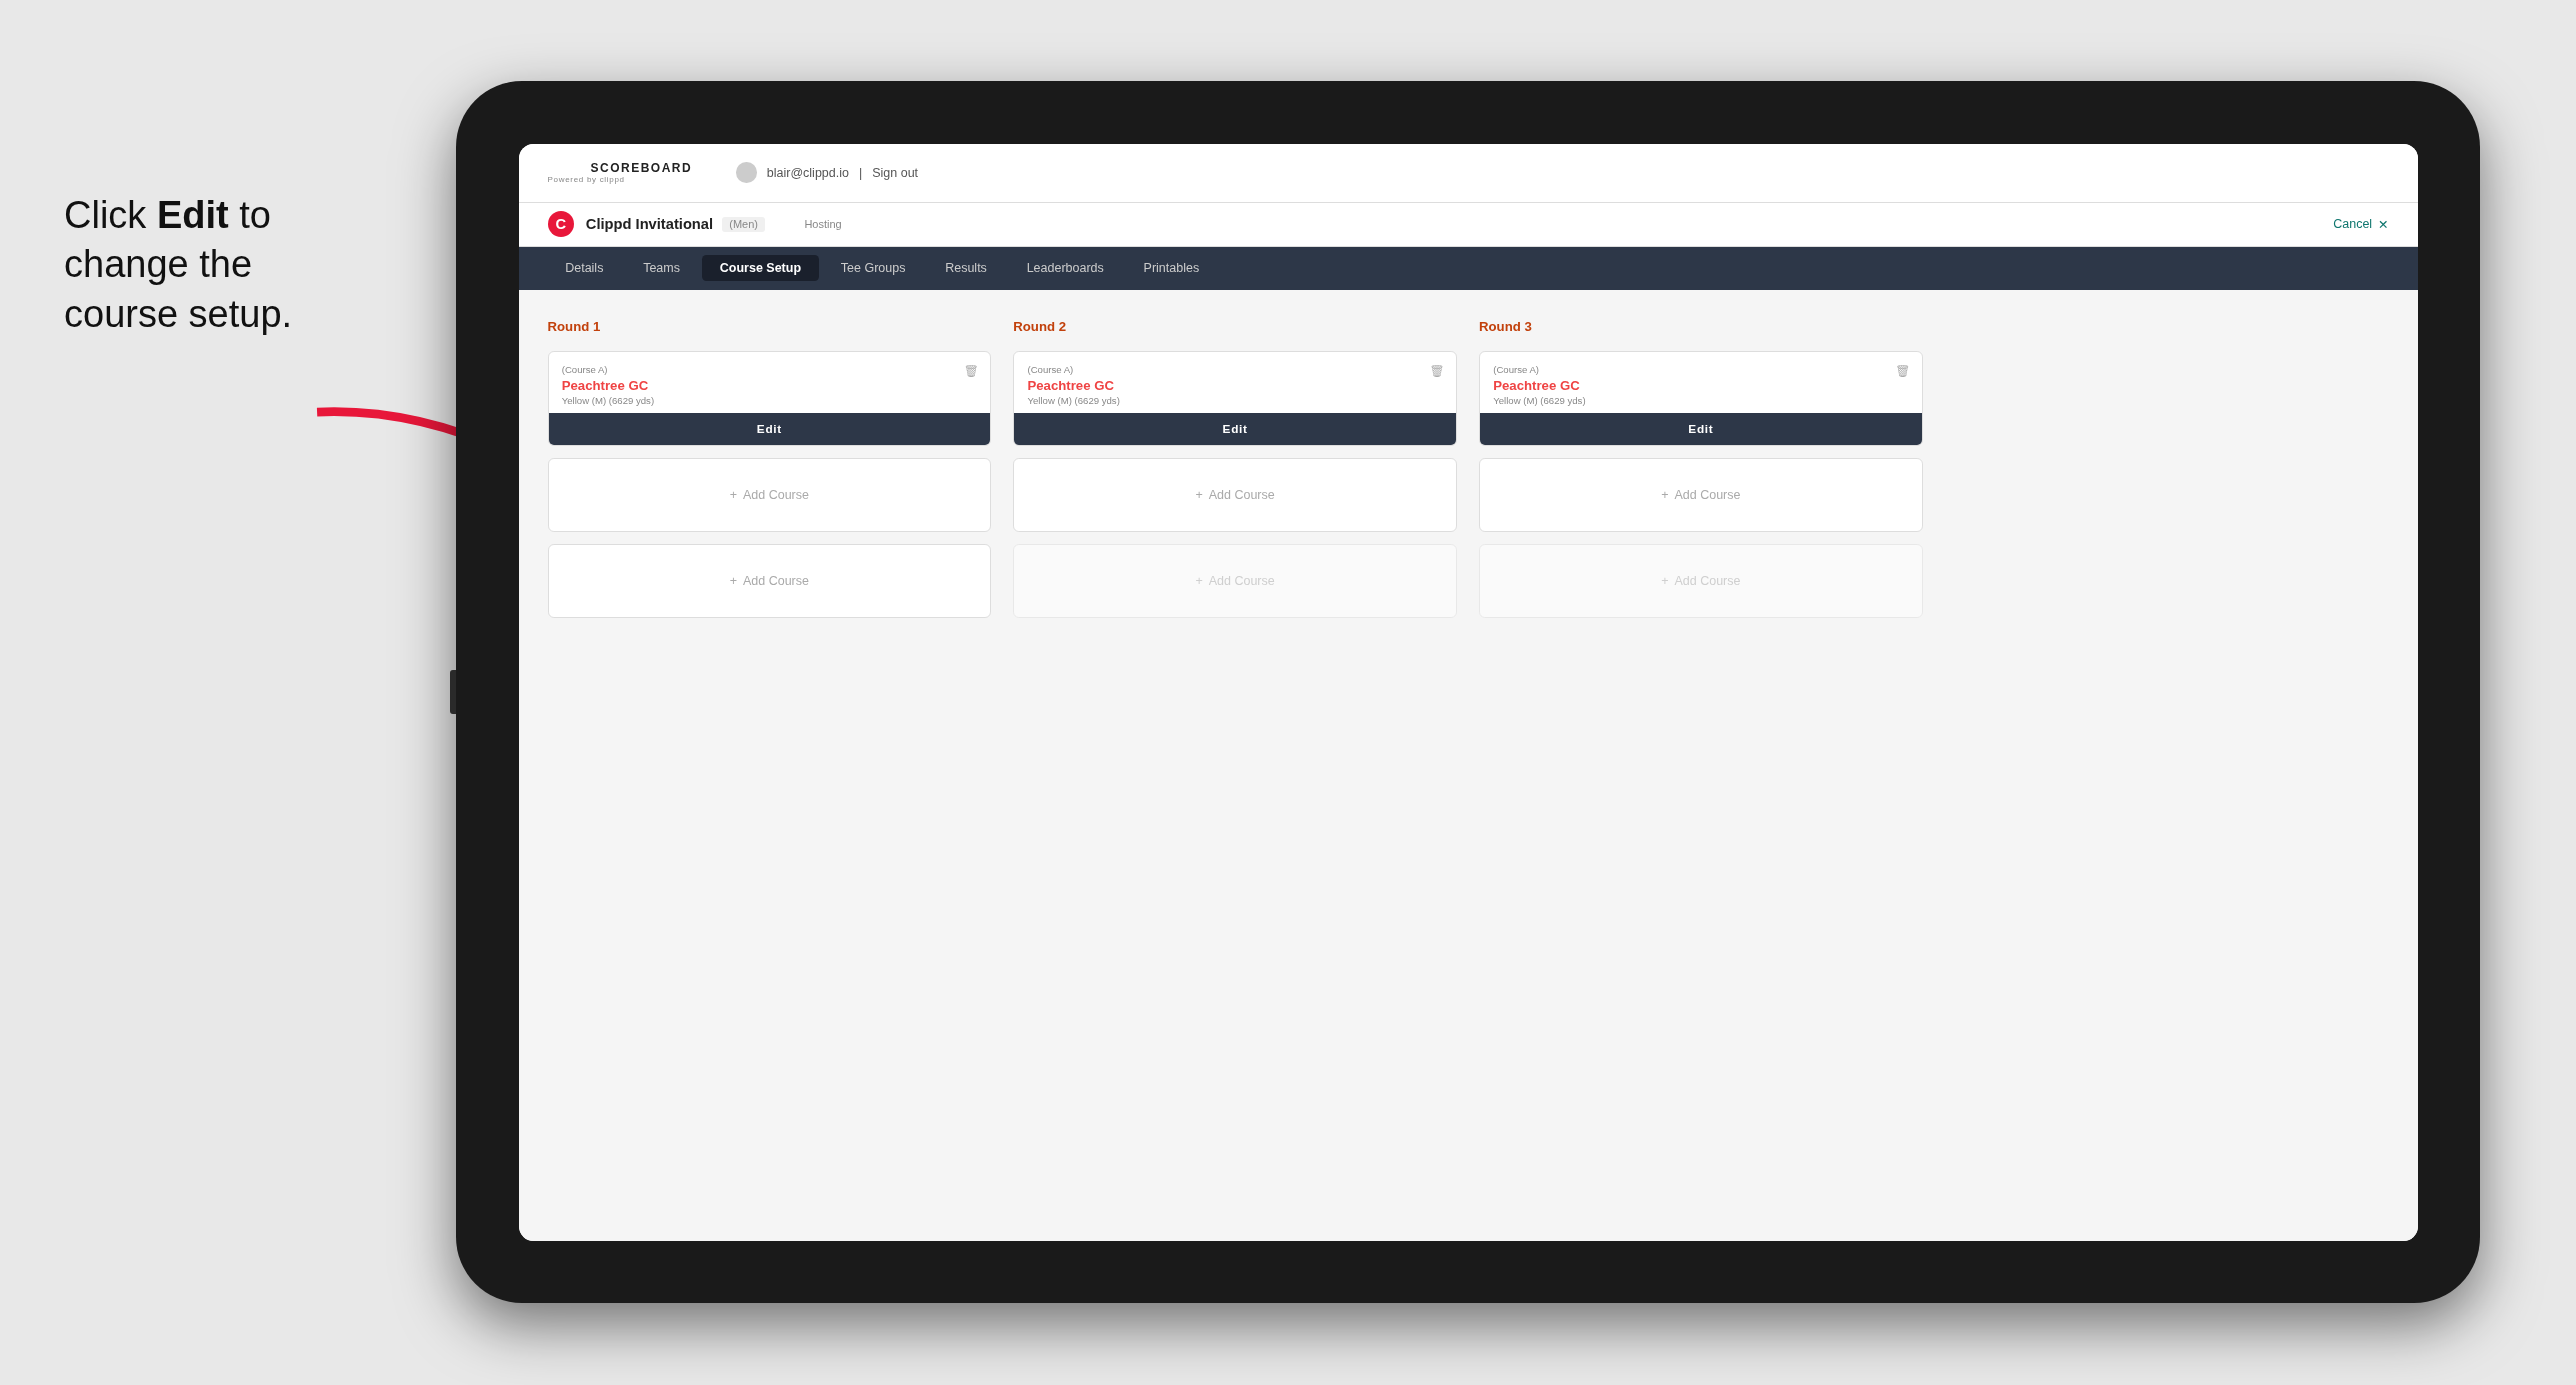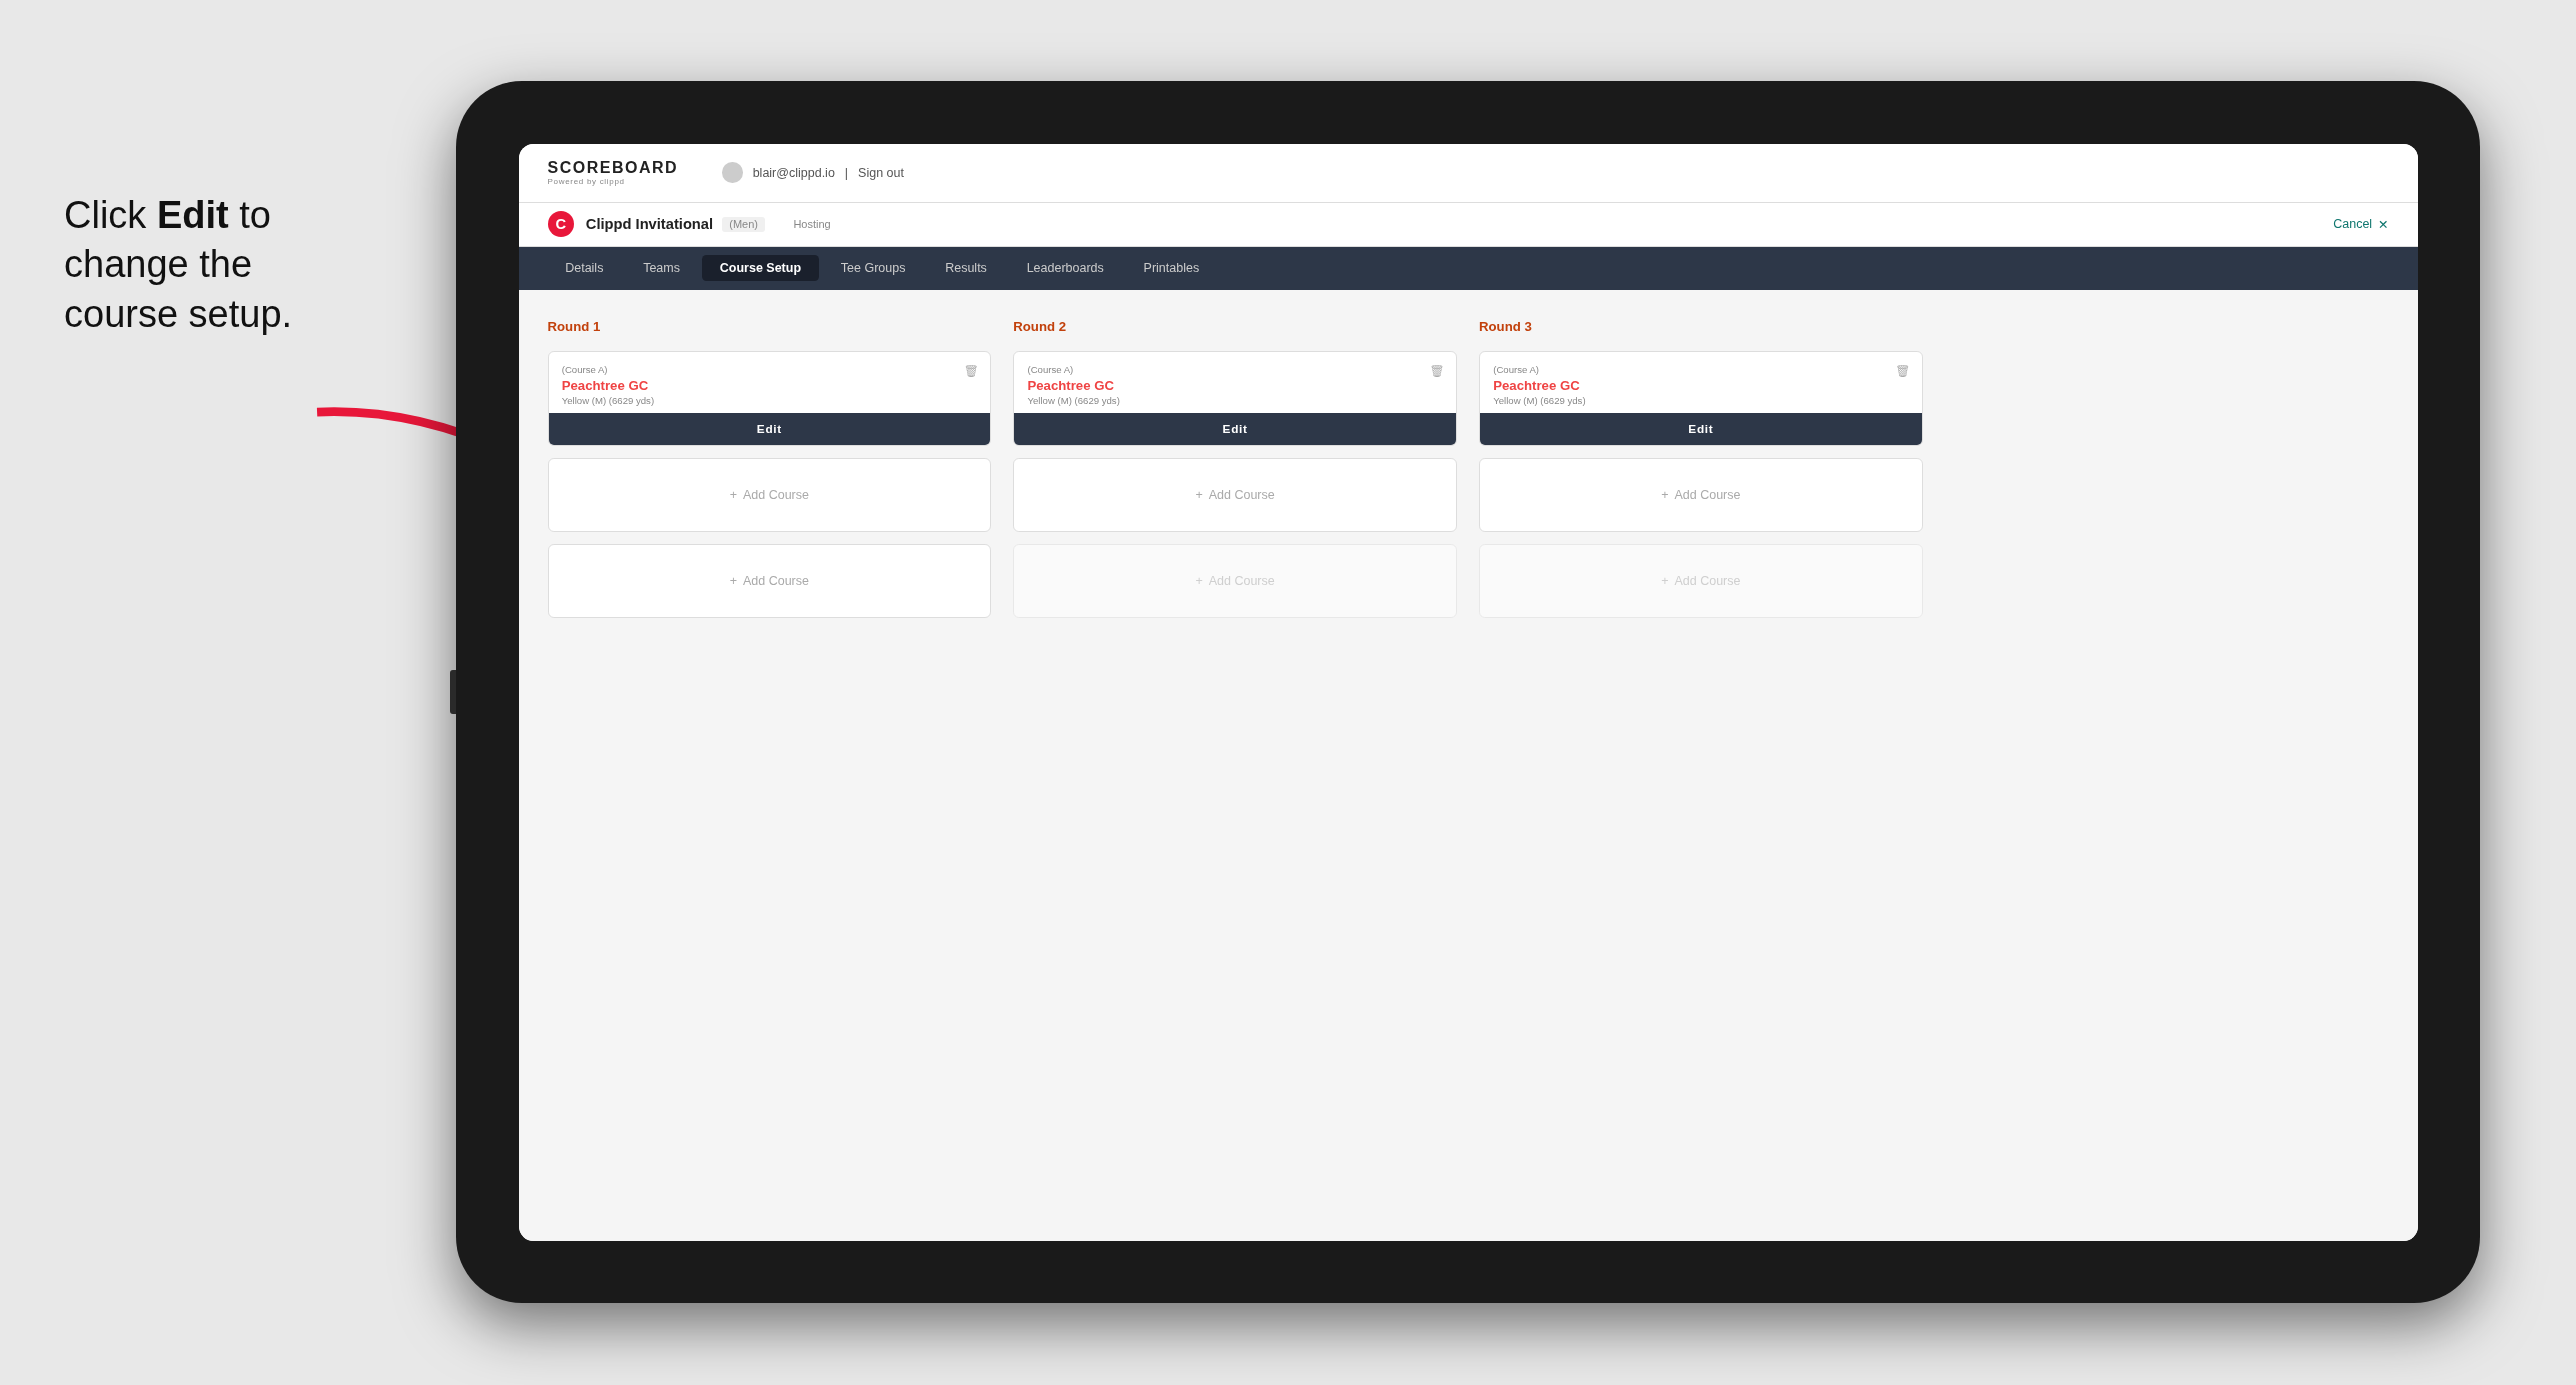--- a/index.html
+++ b/index.html
@@ -73,24 +73,25 @@
       flex-shrink: 0;
     }
 
     .scoreboard-logo {
       display: flex;
       flex-direction: column;
       margin-right: 44px;
     }
 
     .scoreboard-logo .logo-text {
-      font-size: 16px;
+      font-size: 12px;
       font-weight: 800;
       letter-spacing: 1.5px;
       color: #222;
+      margin-left: 43px;
     }
 
     .scoreboard-logo .logo-sub {
       font-size: 8px;
       color: #888;
       letter-spacing: 0.7px;
     }
 
     .nav-items {
       display: flex;
@@ -151,21 +152,21 @@
       color: #222;
       margin-right: 8.8px;
     }
 
     .tournament-badge {
       font-size: 11px;
       color: #888;
       background: #f0f0f0;
       padding: 1.5px 7.4px;
       border-radius: 2.9px;
-      margin-right: 2px;
+      margin-right: 13px;
     }
 
     .hosting-badge {
       font-size: 11px;
       color: #888;
       margin-left: 26px;
     }
 
     .cancel-btn {
       margin-left: auto;

